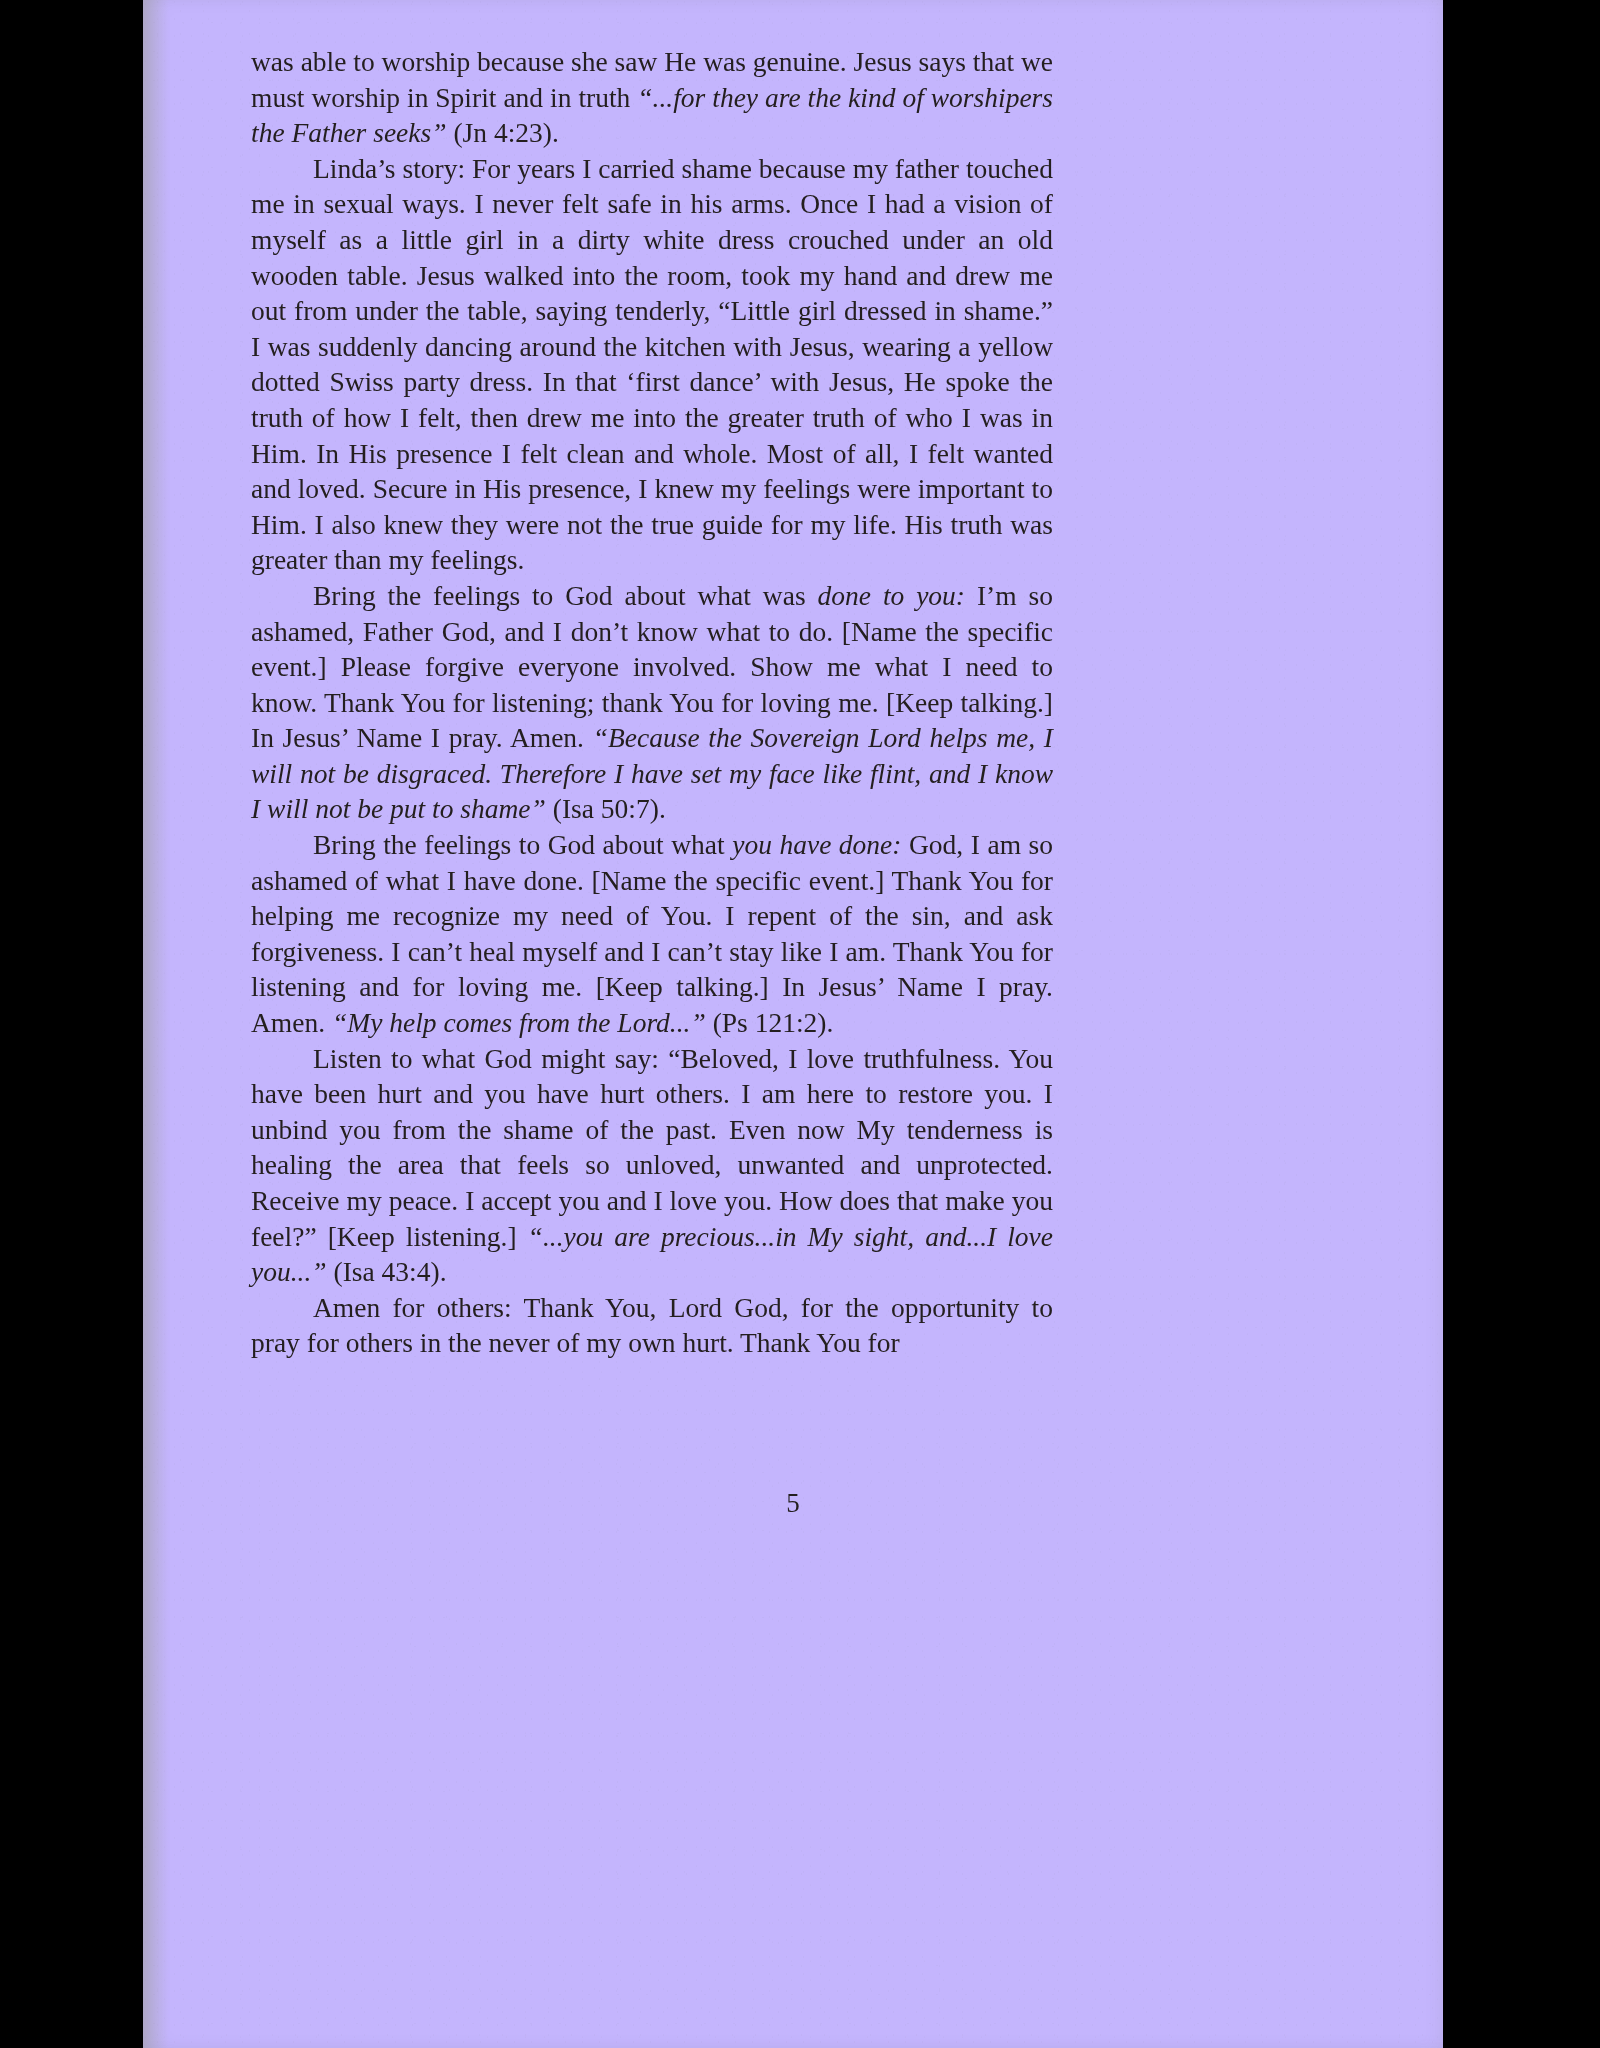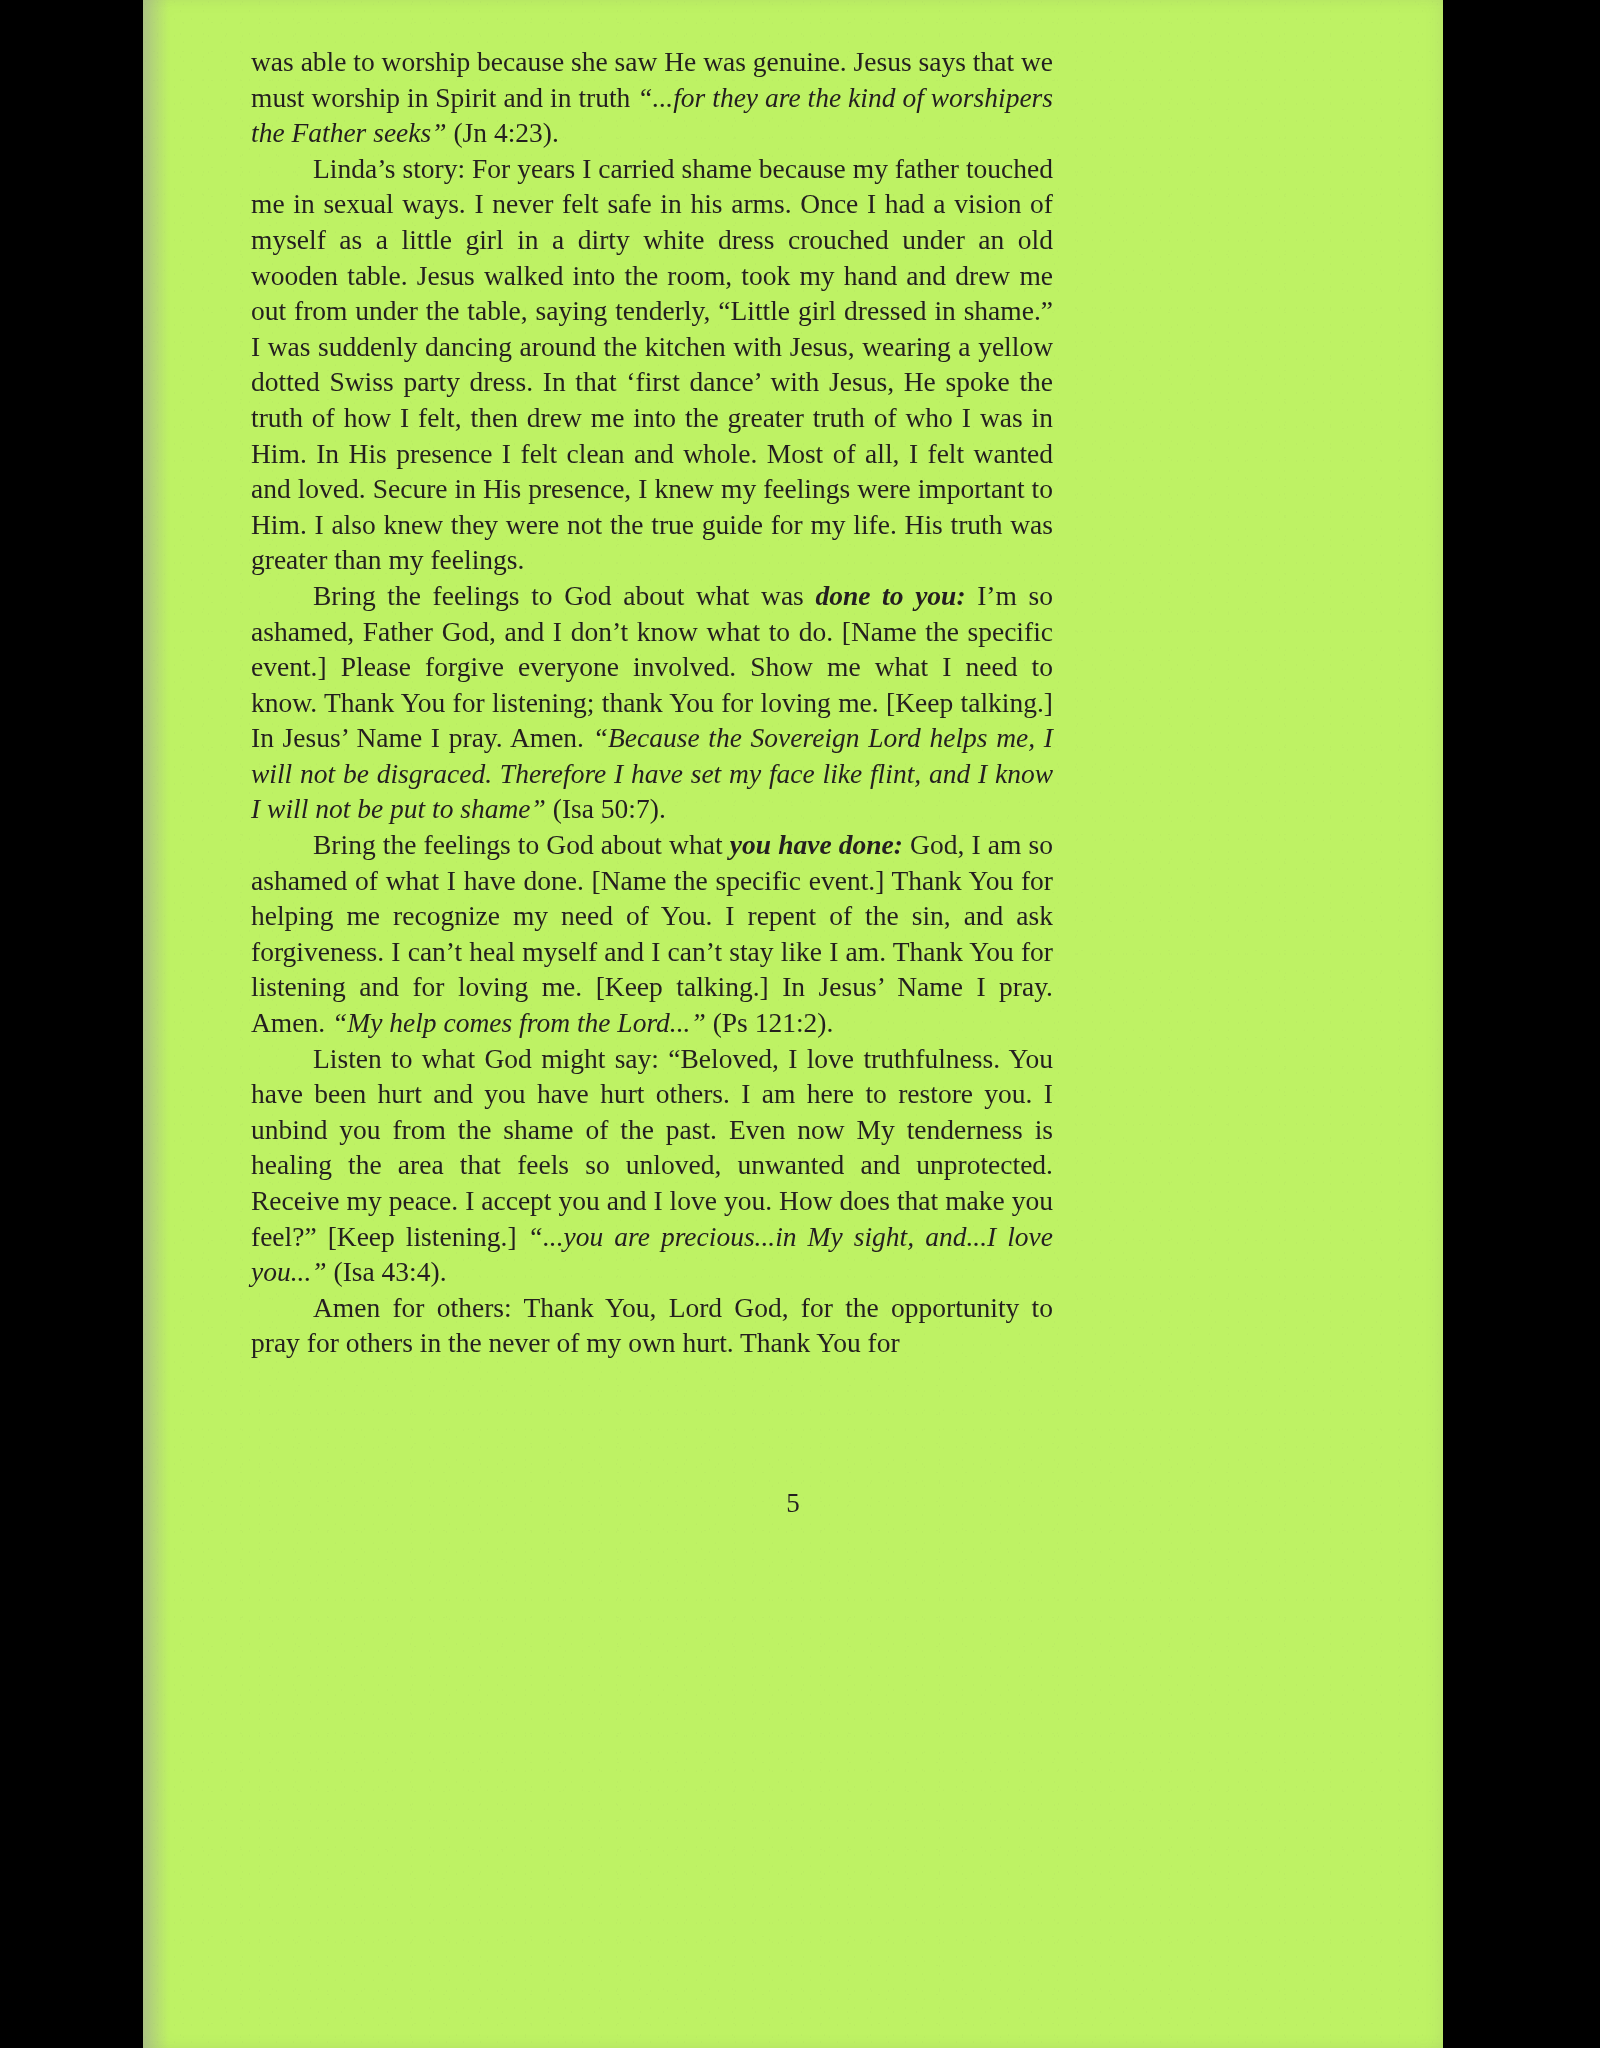--- a/index.html
+++ b/index.html
@@ -26,21 +26,21 @@
   .letterbox-left  { left: 0;   width: 143px; }
   .letterbox-right { right: 0;  width: 157px; }
 
   
   .page {
     position: absolute;
     left: 143px;
     top: 0;
     width: 1300px;
     height: 2048px;
-    background: #bef264;
+    background: #c4b5fd;
     
     box-shadow: inset 14px 0 22px -10px rgba(120,120,120,0.28),
                 inset -10px 0 18px -10px rgba(140,140,140,0.18);
   }
 
   
   .gutter-shade {
     position: absolute;
     left: 0;
     top: 0;
@@ -65,21 +65,21 @@
   .para {
     margin: 0;
     text-indent: 62px;
     text-align: justify;
   }
   .para.no-indent {
     text-indent: 0;
   }
   .para b { font-weight: 400; }
   .para i { font-style: italic; }
-  .para .bi { font-weight: 700; font-style: italic; margin-top: 33px; }
+  .para .bi { font-weight: 400; font-style: italic; margin-top: 33px; }
 
   .page-number {
     position: absolute;
     left: 0;
     right: 0;
     top: 1488px;
     text-align: center;
     font-size: 27px;
     color: #241f1f;
   }

